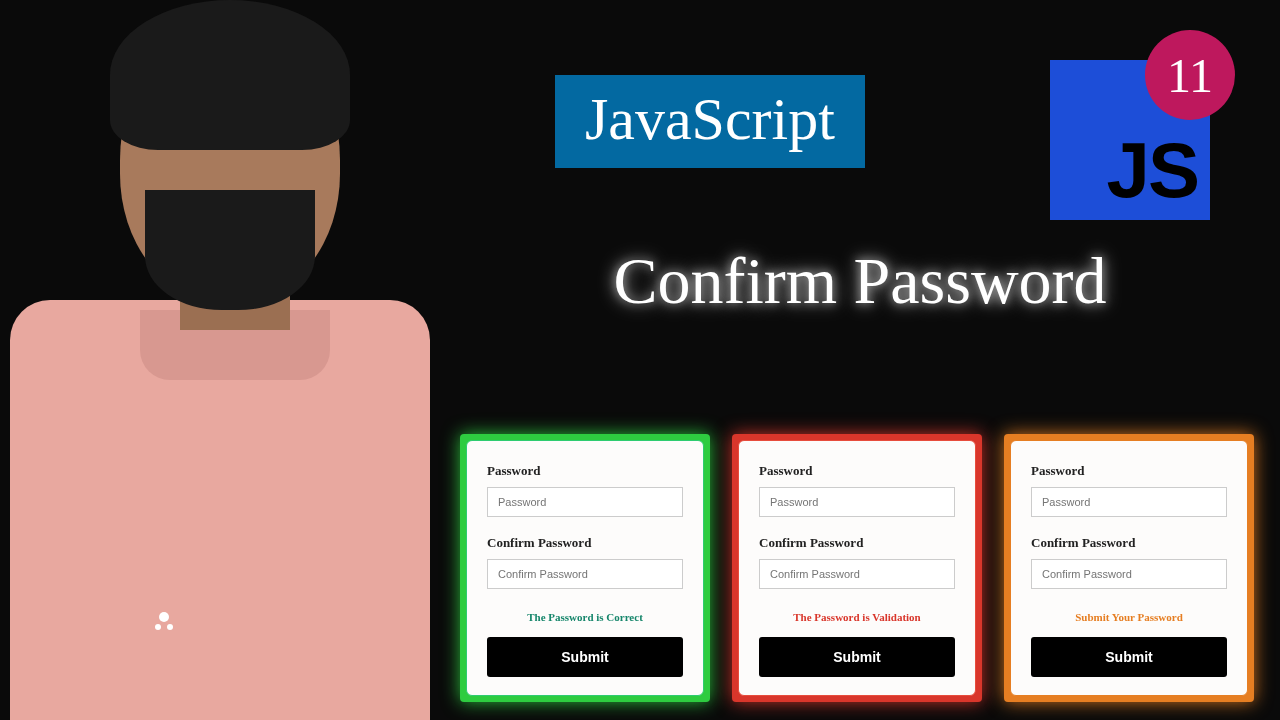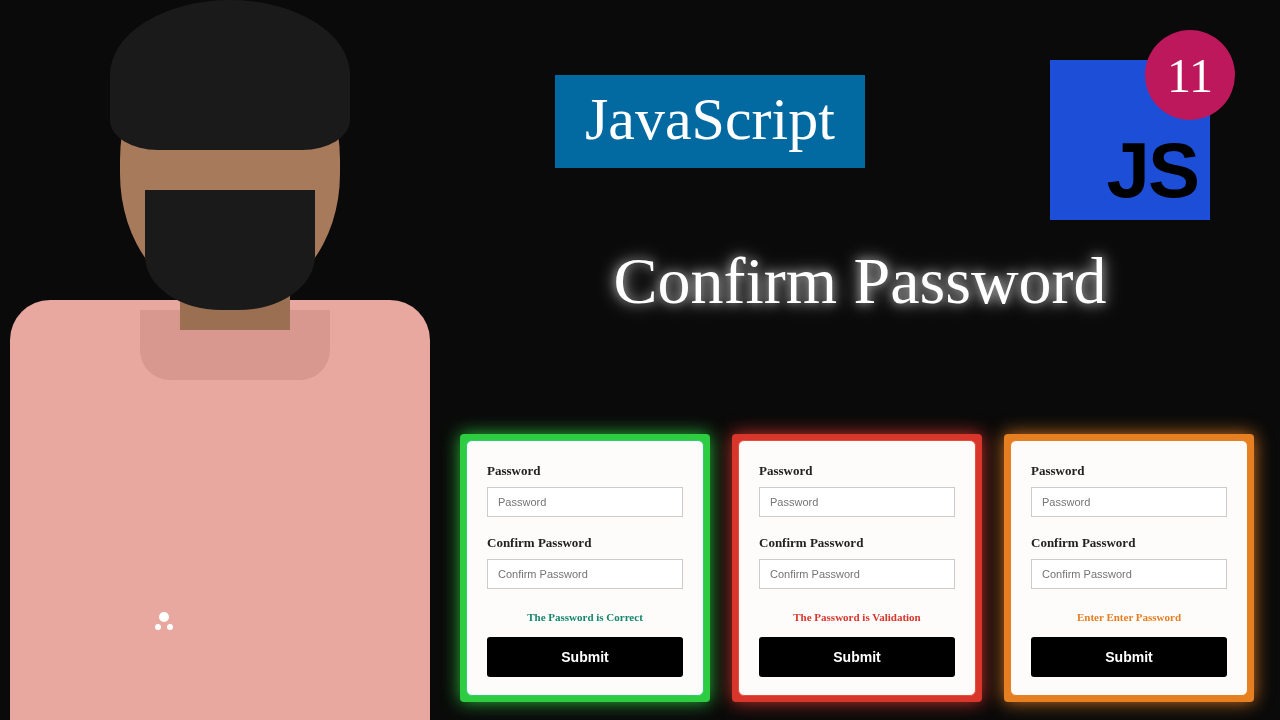--- a/index.html
+++ b/index.html
@@ -253,18 +253,18 @@
       <button class="submit-btn">Submit</button>
     </div>
   </div>
 
   <div class="card-wrap orange">
     <div class="card">
       <div class="field-label">Password</div>
       <input class="field-input" placeholder="Password" style="">
       <div class="field-label">Confirm Password</div>
       <input class="field-input" placeholder="Confirm Password" style="">
-      <div class="status-msg warn">Enter Enter Password</div>
+      <div class="status-msg warn">Submit Your Password</div>
       <button class="submit-btn">Submit</button>
     </div>
   </div>
 
 </div>
 
 </body></html>

